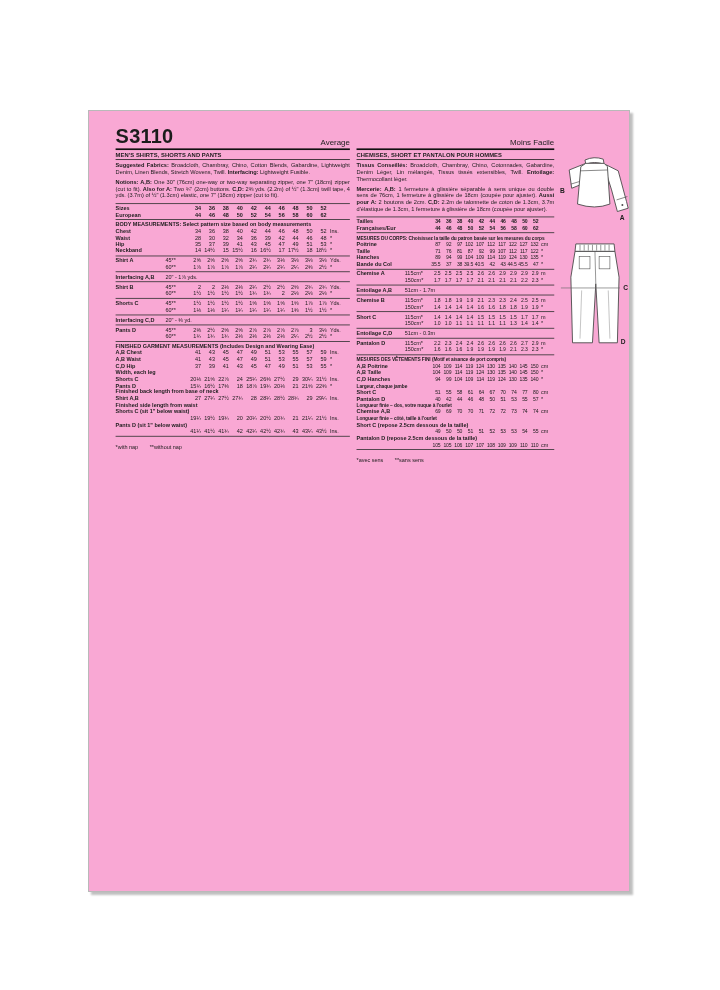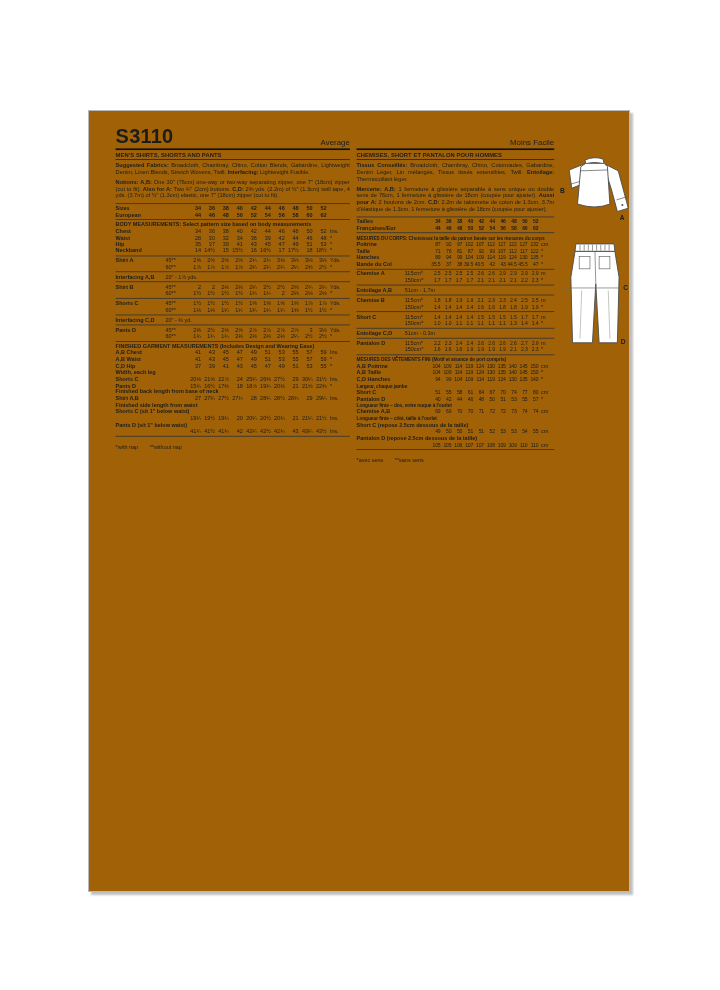--- a/index.html
+++ b/index.html
@@ -3,21 +3,21 @@
 <meta charset="utf-8">
 <style>
   html,body{margin:0;padding:0;}
   body{
     width:720px;height:990px;position:relative;background:#ffffff;
     font-family:"Liberation Sans", sans-serif;color:#1c1c1c;overflow:hidden;
     -webkit-font-smoothing:antialiased;
   }
   .sheet{
     position:absolute;left:88px;top:110px;width:540px;height:780px;
-    background:#a16207;border:1px solid #b9b9b9;
+    background:#f9a8d4;border:1px solid #b9b9b9;
     box-shadow:3px 3px 2px rgba(0,0,0,0.25);
   }
   .content{position:absolute;left:0;top:0;width:650px;height:938px;
     transform:scale(0.8308);transform-origin:0 0;}
   .col-en{position:absolute;left:32px;top:16px;width:282px;}
   .col-fr{position:absolute;left:322px;top:16px;width:238px;}
   .figs{position:absolute;left:566px;top:52px;width:84px;}
 
   .hdr-row{display:flex;justify-content:space-between;align-items:flex-end;height:27px;}
   .sku{font-size:24px;font-weight:bold;letter-spacing:.3px;line-height:24px;}

